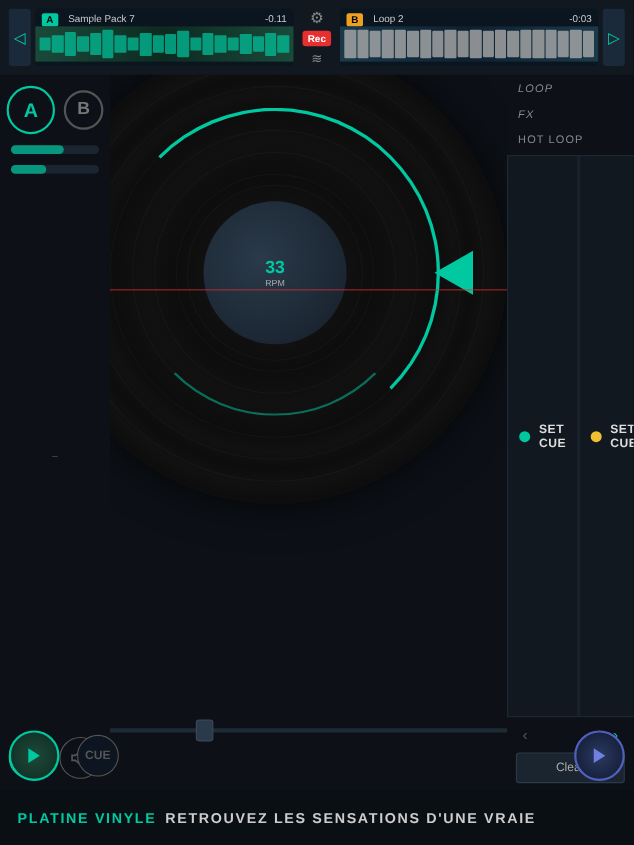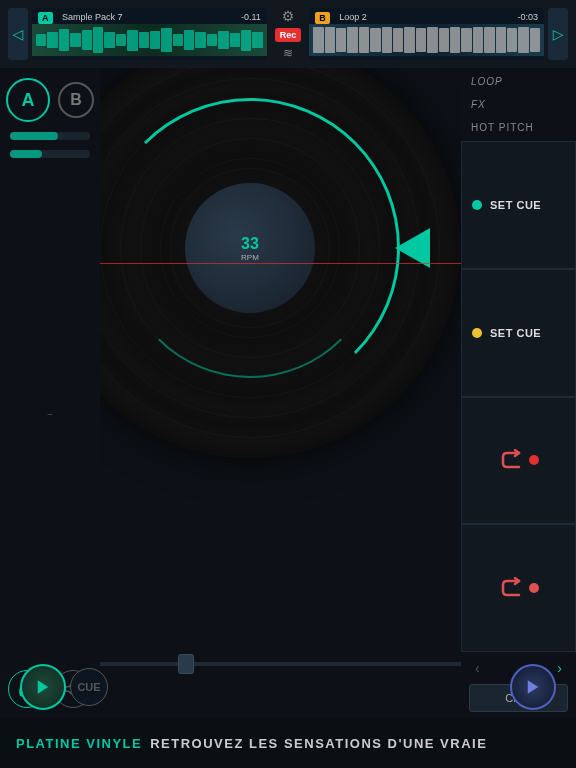--- a/index.html
+++ b/index.html
@@ -397,21 +397,21 @@
       font-style: italic;
     }
     .hot-cues-label {
       font-size: 10px;
       color: #888;
       letter-spacing: 1px;
     }
 
     .hot-cue-buttons {
       display: flex;
-      flex-direction: column;
+      flex-direction: row;
       gap: 0;
       flex: 1;
     }
 
     .hot-cue-btn {
       flex: 1;
       border: 1px solid #1e2a35;
       background: #111820;
       display: flex;
       align-items: center;
@@ -704,21 +704,21 @@
       </div>
     </div>
 
     <div class="red-line" style="top: 195px;"></div>
   </div>
 
   <div class="right-panel">
     <div class="right-top-labels">
       <span class="section-label">LOOP</span>
       <span class="section-label">FX</span>
-      <span class="hot-cues-label">HOT PITCH</span>
+      <span class="hot-cues-label">HOT LOOP</span>
     </div>
 
     <div class="hot-cue-buttons">
 
       <div class="hot-cue-btn">
         <div class="cue-dot-green"></div>
         <span class="set-cue-text">SET CUE</span>
       </div>
 
       <div class="hot-cue-btn">
@@ -759,21 +759,21 @@
 </div>
 
 <div class="crossfader-area" style="bottom:86px;">
   <span class="cf-label-a">A</span>
   <div class="crossfader-track">
     <div class="crossfader-handle"></div>
   </div>
   <span class="cf-label-b">B</span>
 </div>
 
-<div style="position:absolute; bottom:56px; left:0; right:0; height:50px; display:flex; align-items:center; padding:0 20px; gap:4px; z-index:6;">
+<div style="position:absolute; bottom:56px; left:0; right:0; height:50px; display:flex; align-items:center; padding:0 8px; gap:16px; z-index:6;">
   <div style="width:46px;height:46px;border-radius:50%;background:radial-gradient(circle,#1e4a3a,#0d2a20);border:2px solid #00c8a0;display:flex;align-items:center;justify-content:center;cursor:pointer;">
     <svg width="18" height="18" viewBox="0 0 24 24" fill="#00c8a0">
         <polygon points="5,3 19,12 5,21"></polygon>
       </svg>
   </div>
   <div style="width:38px;height:38px;border-radius:50%;background:#0d1520;border:1.5px solid #555;display:flex;align-items:center;justify-content:center;cursor:pointer;">
     <span style="color:#555;font-size:11px;font-weight:bold;">CUE</span>
   </div>
   <div style="flex:1;"></div>
   <div style="width:46px;height:46px;border-radius:50%;background:radial-gradient(circle,#2a3a60,#111830);border:2px solid #5060c0;display:flex;align-items:center;justify-content:center;cursor:pointer;">

